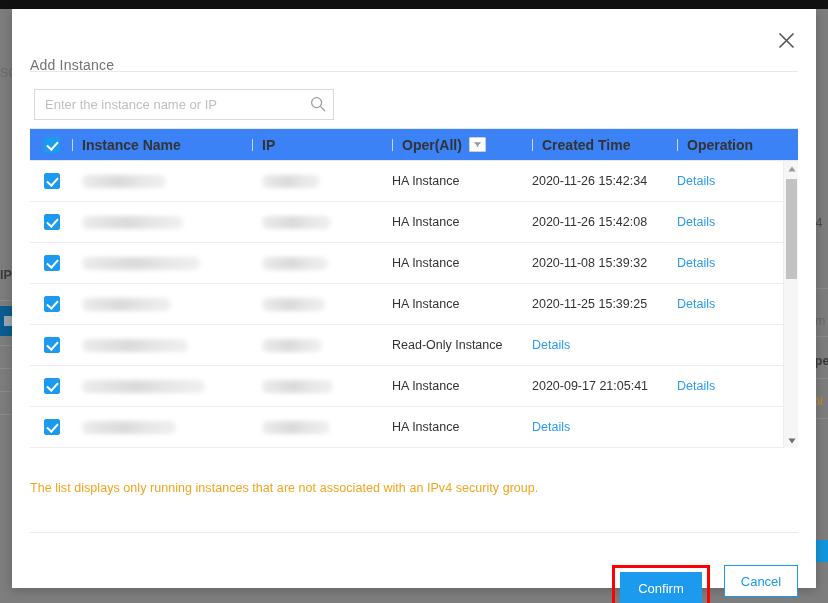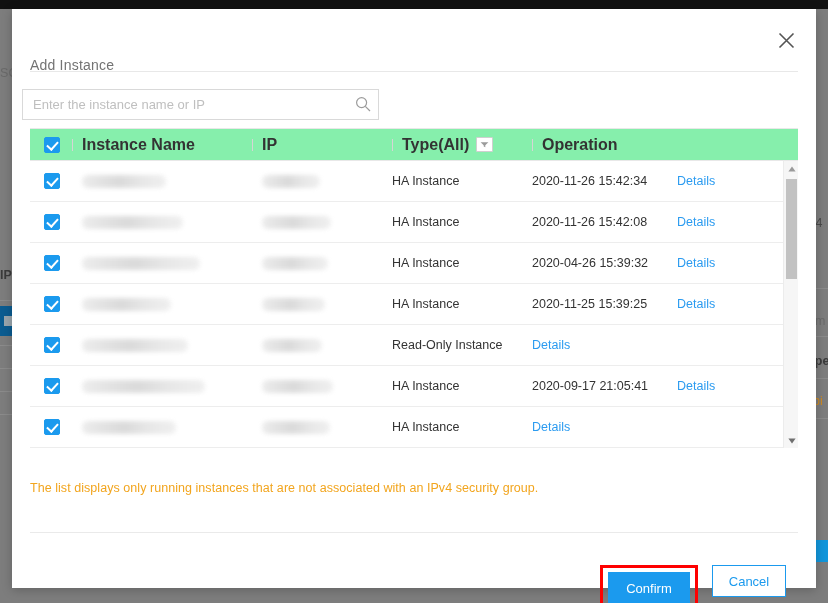--- a/index.html
+++ b/index.html
@@ -84,22 +84,22 @@
 
   .header-divider {
     position: absolute;
     left: 18px; right: 18px; top: 62px;
     height: 1px; background: #e8e8e8;
   }
 
   
   .search-wrap {
     position: absolute;
-    left: 10px; top: 80px;
-    width: 357px; height: 31px;
+    left: 22px; top: 80px;
+    width: 300px; height: 31px;
   }
   .search-input {
     width: 100%; height: 100%;
     border: 1px solid #d9d9d9;
     padding: 0 30px 0 10px;
     font-size: 13px;
     color: #333;
     font-family: "Liberation Sans", sans-serif;
     outline: none;
     background: #fff;
@@ -115,22 +115,22 @@
   
   .table-area {
     position: absolute;
     left: 18px; top: 119px;
     width: 768px;
     border-top: 1px solid #e8e8e8;
   }
   .thead {
     display: flex; align-items: center;
     height: 32px;
-    background: #86efac;
-    font-size: 16px;
+    background: #3b82f6;
+    font-size: 14px;
     font-weight: bold;
     color: #333333;
     border-bottom: 1px solid #e8e8e8;
   }
   .tbody-wrap {
     position: relative;
     height: 287px;
     overflow: hidden;
   }
   .trow {
@@ -262,21 +262,21 @@
     cursor: pointer;
   }
   .btn-cancel {
     background: #ffffff;
     color: #1b9aee;
     border: 1px solid #1b9aee;
     width: 74px; height: 32px;
     font-size: 13px;
     font-family: "Liberation Sans", sans-serif;
     cursor: pointer;
-    margin-right: 12px;
+    margin-right: 0;
   }
 </style>
 </head>
 <body>
 
 <div id="page-root">
 
   <div class="top-dark-band"></div>
   <div class="bg-overlay"></div>
 
@@ -333,27 +333,31 @@
         <div class="c-name">
           <span class="colsep"></span>
           <span>Instance Name</span>
         </div>
         <div class="c-ip">
           <span class="colsep"></span>
           <span>IP</span>
         </div>
         <div class="c-type">
           <span class="colsep"></span>
-          <span>Type(All)</span>
+          <span>Oper(All)</span>
           <span class="filter-btn">
             <svg width="9" height="7" viewBox="0 0 9 7" aria-hidden="true">
               <path d="M0.6 1.2 L8.4 1.2 L5.3 4.3 L5.3 6.3 L3.7 5.4 L3.7 4.3 Z" fill="#9b9b9b"></path>
             </svg>
           </span>
         </div>
+        <div class="c-time">
+          <span class="colsep"></span>
+          <span>Created Time</span>
+        </div>
         <div class="c-op">
           <span class="colsep"></span>
           <span>Operation</span>
         </div>
       </div>
 
       <div class="tbody-wrap">
         <div id="rows-host">
             <div class="trow">
               <div class="c-check">
@@ -391,21 +395,21 @@
               <div class="c-check">
                 <span class="checkbox"></span>
               </div>
               <div class="c-name">
                 <span class="redact" style="width: 118px; margin-left: 10px;"></span>
               </div>
               <div class="c-ip">
                 <span class="redact" style="width: 66px; margin-left: 10px;"></span>
               </div>
               <div class="c-type">HA Instance</div>
-              <div class="c-time">2020-04-26 15:39:32</div>
+              <div class="c-time">2020-11-08 15:39:32</div>
               <div class="c-op">
                 <span class="details-link">Details</span>
               </div>
             </div>
             <div class="trow">
               <div class="c-check">
                 <span class="checkbox"></span>
               </div>
               <div class="c-name">
                 <span class="redact" style="width: 89px; margin-left: 10px;"></span>

